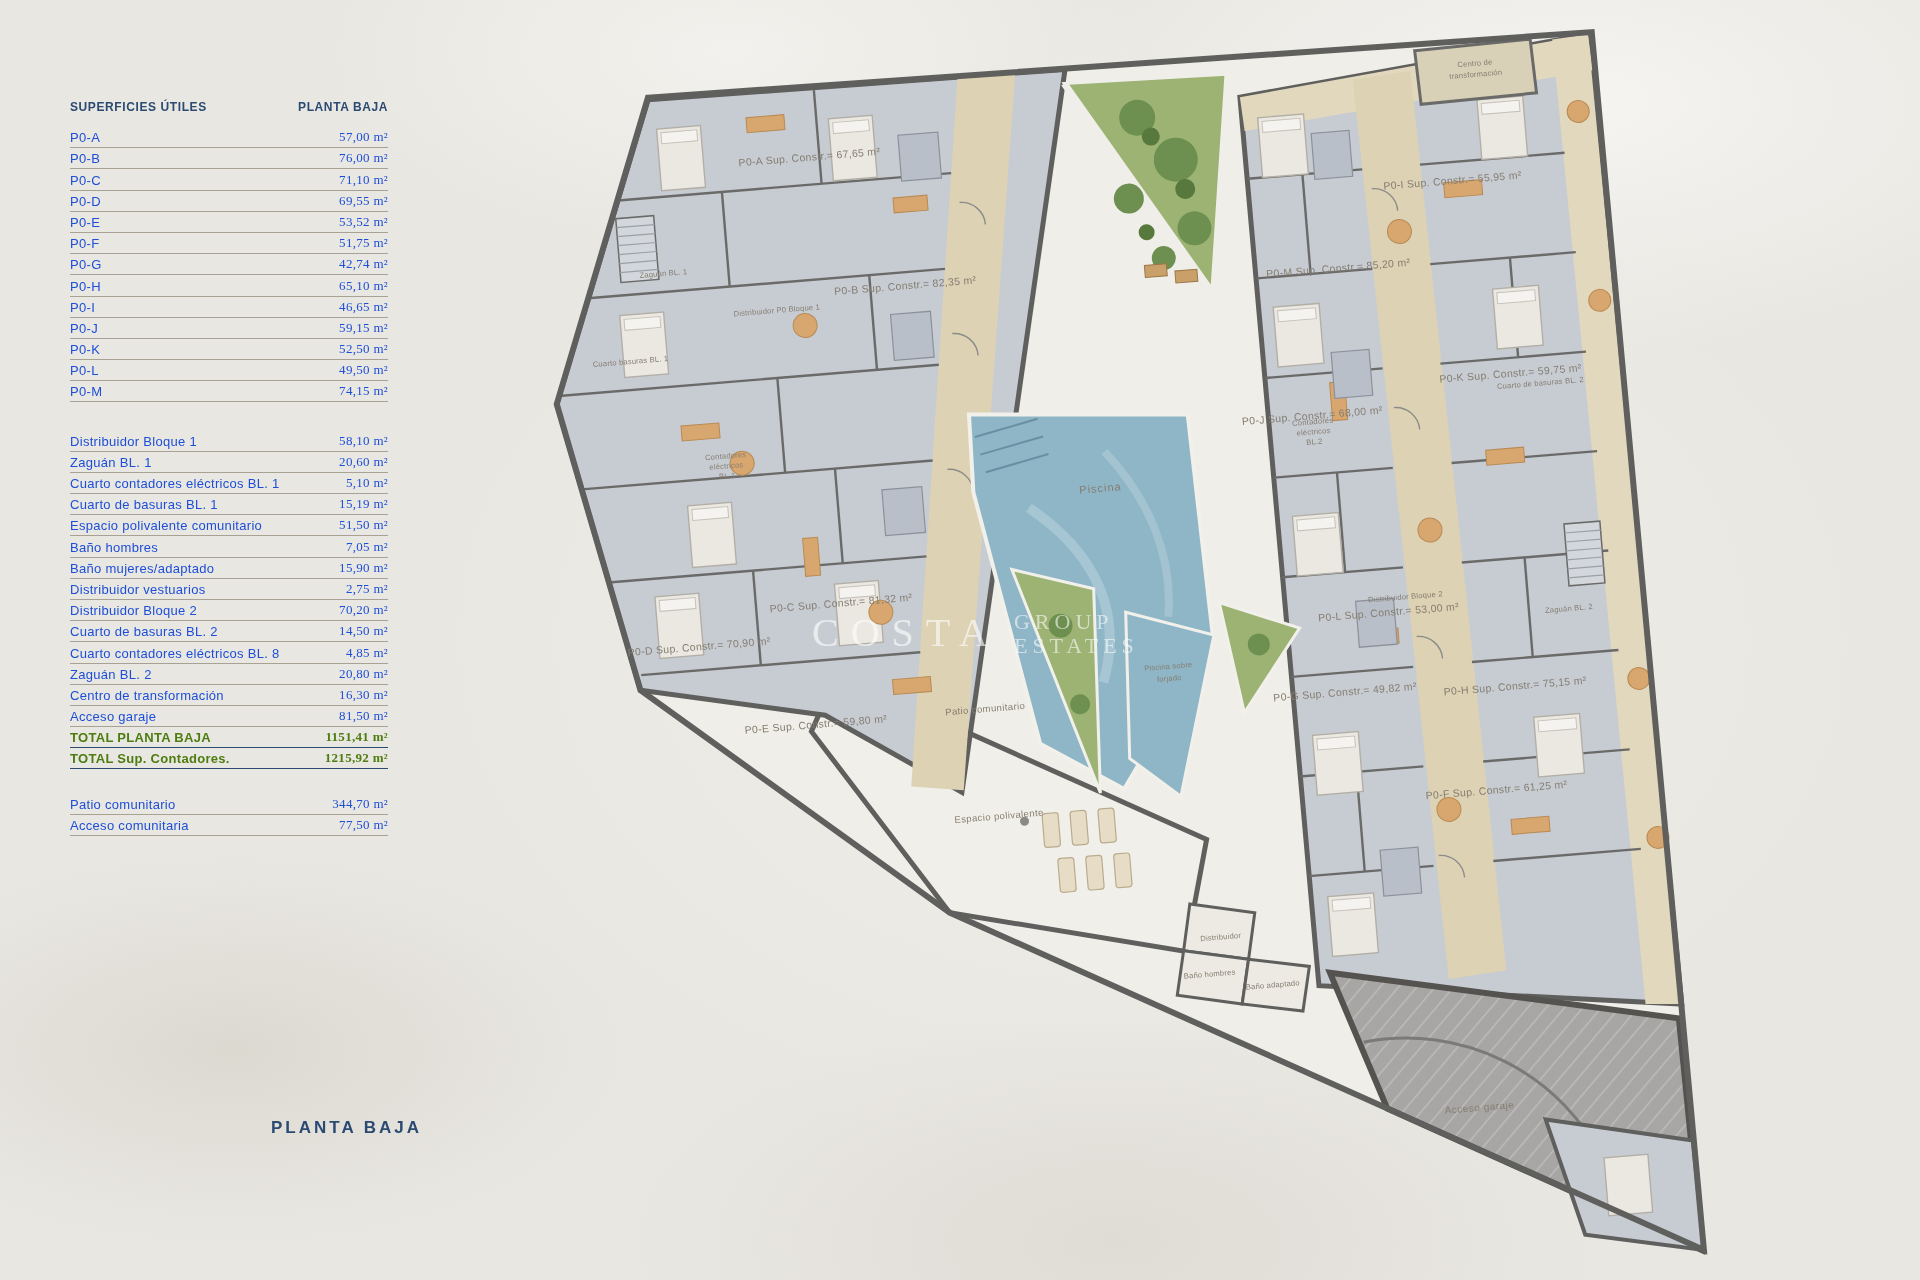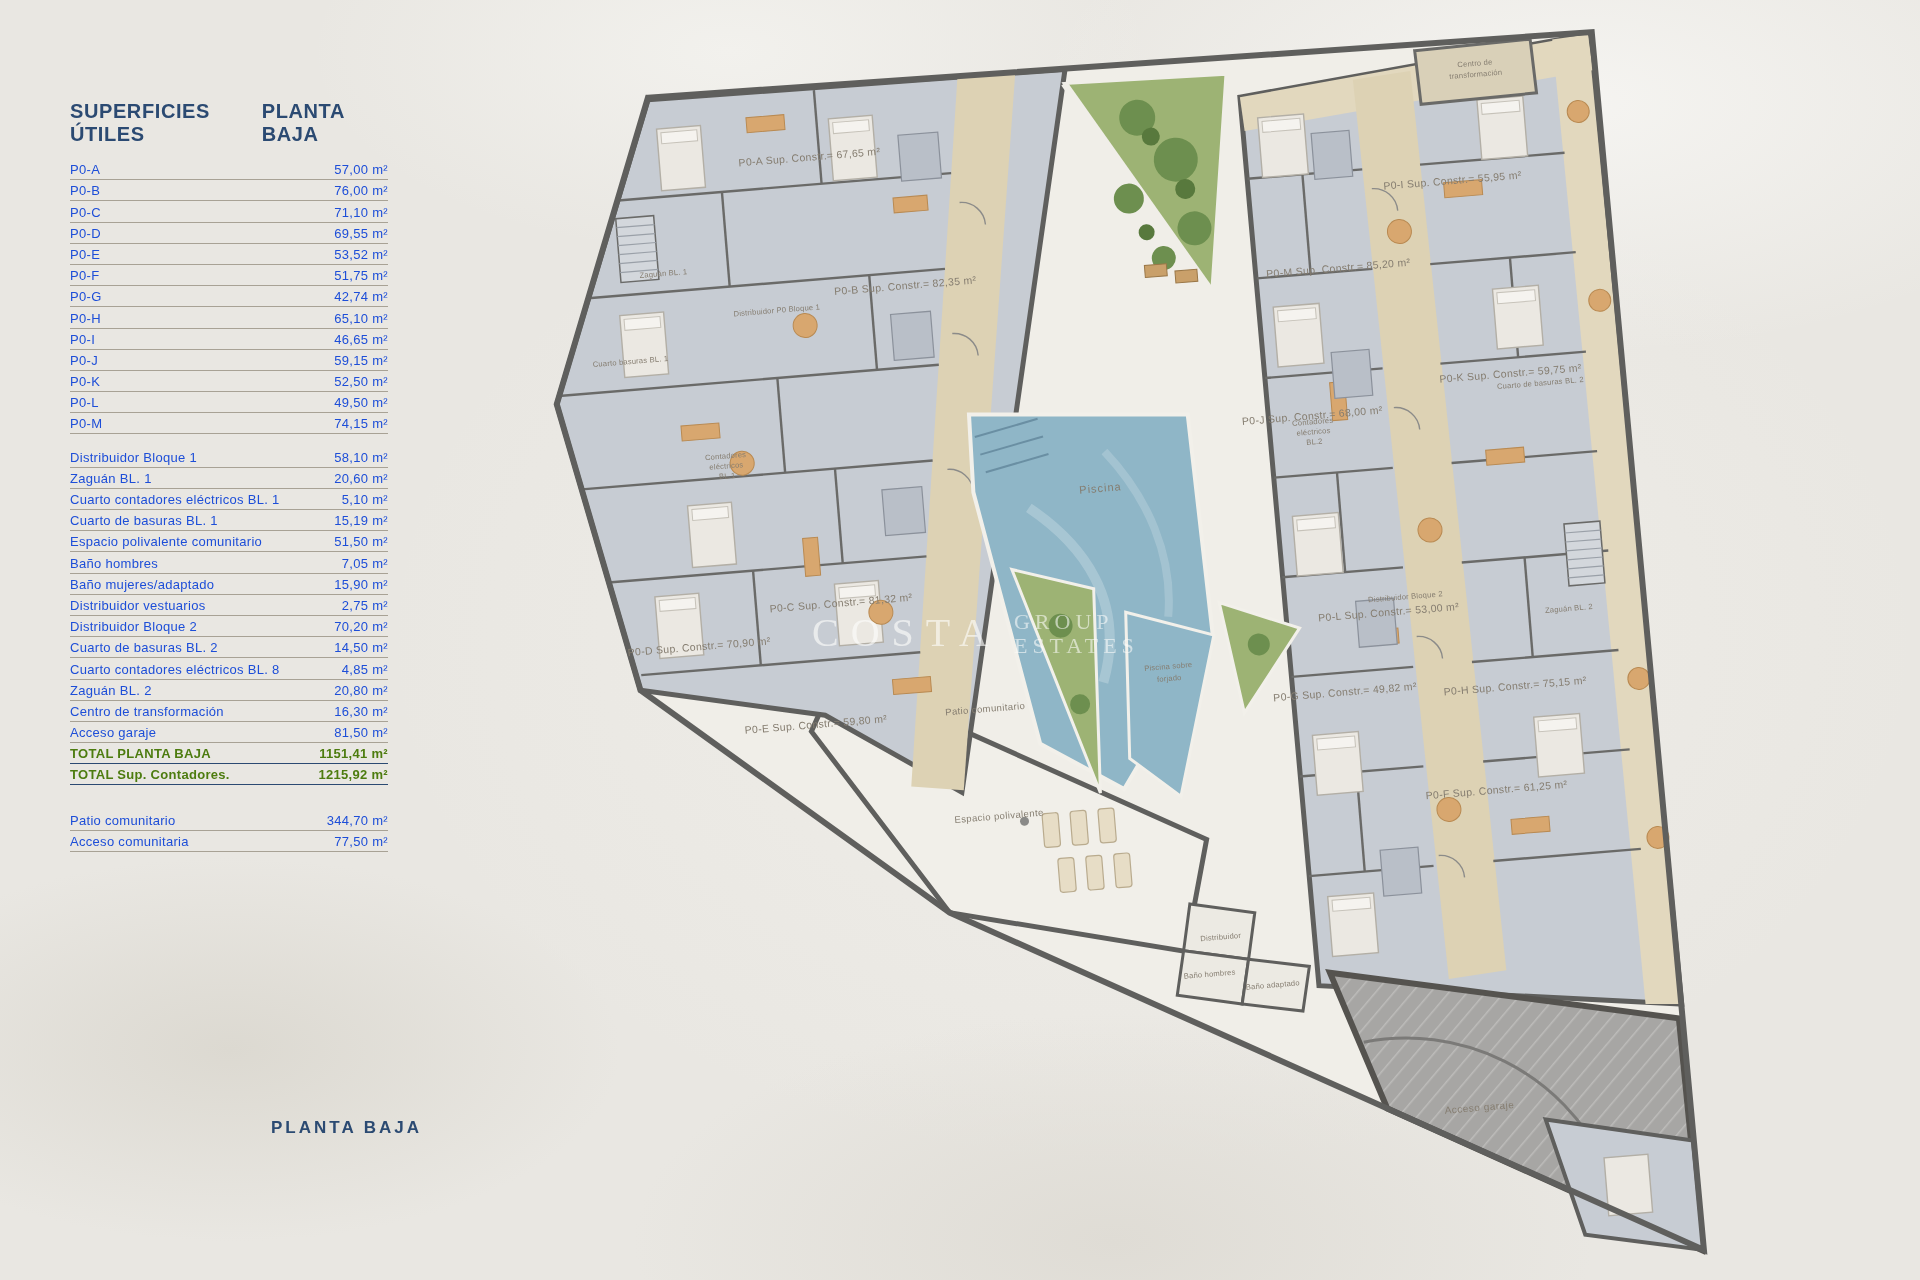--- a/index.html
+++ b/index.html
@@ -10,27 +10,27 @@
       radial-gradient(900px 420px at 82% 8%, #f5f4f1 0%, rgba(245,244,241,0) 60%),
       radial-gradient(700px 340px at 38% 4%, #f2f1ed 0%, rgba(242,241,237,0) 60%),
       radial-gradient(650px 320px at 12% 82%, #dcd9d1 0%, rgba(220,217,209,0) 60%),
       radial-gradient(800px 380px at 58% 97%, #dfdcd5 0%, rgba(223,220,213,0) 60%),
       radial-gradient(1100px 760px at 60% 50%, #f0eee9 0%, rgba(240,238,233,0) 70%),
       #e9e7e2;
   }
   
   .surf-table{position:absolute;left:70px;top:100px;width:318px;z-index:3;}
   .surf-head{display:flex;justify-content:space-between;align-items:baseline;
-    color:#2b4a72;font-size:20px;font-weight:700;letter-spacing:0.6px;margin-bottom:13px;}
+    color:#2b4a72;font-size:12px;font-weight:700;letter-spacing:0.6px;margin-bottom:13px;}
   .srow{display:flex;justify-content:space-between;align-items:flex-end;
     height:21.2px;box-sizing:border-box;border-bottom:1px solid #a8a295;
     font-size:13px;color:#1d4ed8;letter-spacing:0.3px;padding-bottom:2px;}
-  .srow .rv{white-space:nowrap;}
+  .srow .rv{white-space:nowrap;font-family:Liberation Serif, serif;}
   .srow.total{color:#4d7c0f;border-bottom:1.7px solid #2b4a72;font-weight:700;}
-  .sect2{margin-top:12px;}
+  .sect2{margin-top:28px;}
   .sect3{margin-top:24px;}
   .footer-title{position:absolute;left:271px;top:1118px;z-index:3;
     color:#2b4a72;font-size:17px;font-weight:700;letter-spacing:3px;}
   
   .plan-svg{position:absolute;left:0;top:0;z-index:1;}
   .plan-svg text{font-family:"Liberation Sans", sans-serif;fill:#857d70;}
   .rlbl{font-size:9.5px;letter-spacing:0.4px;}
   .rlbl-sm{font-size:7.6px;letter-spacing:0.2px;}
   .ulbl{font-size:10.5px;fill:#837b6e;letter-spacing:0.3px;}
   .glbl{font-size:10px;fill:#5e5c58;letter-spacing:0.5px;}

